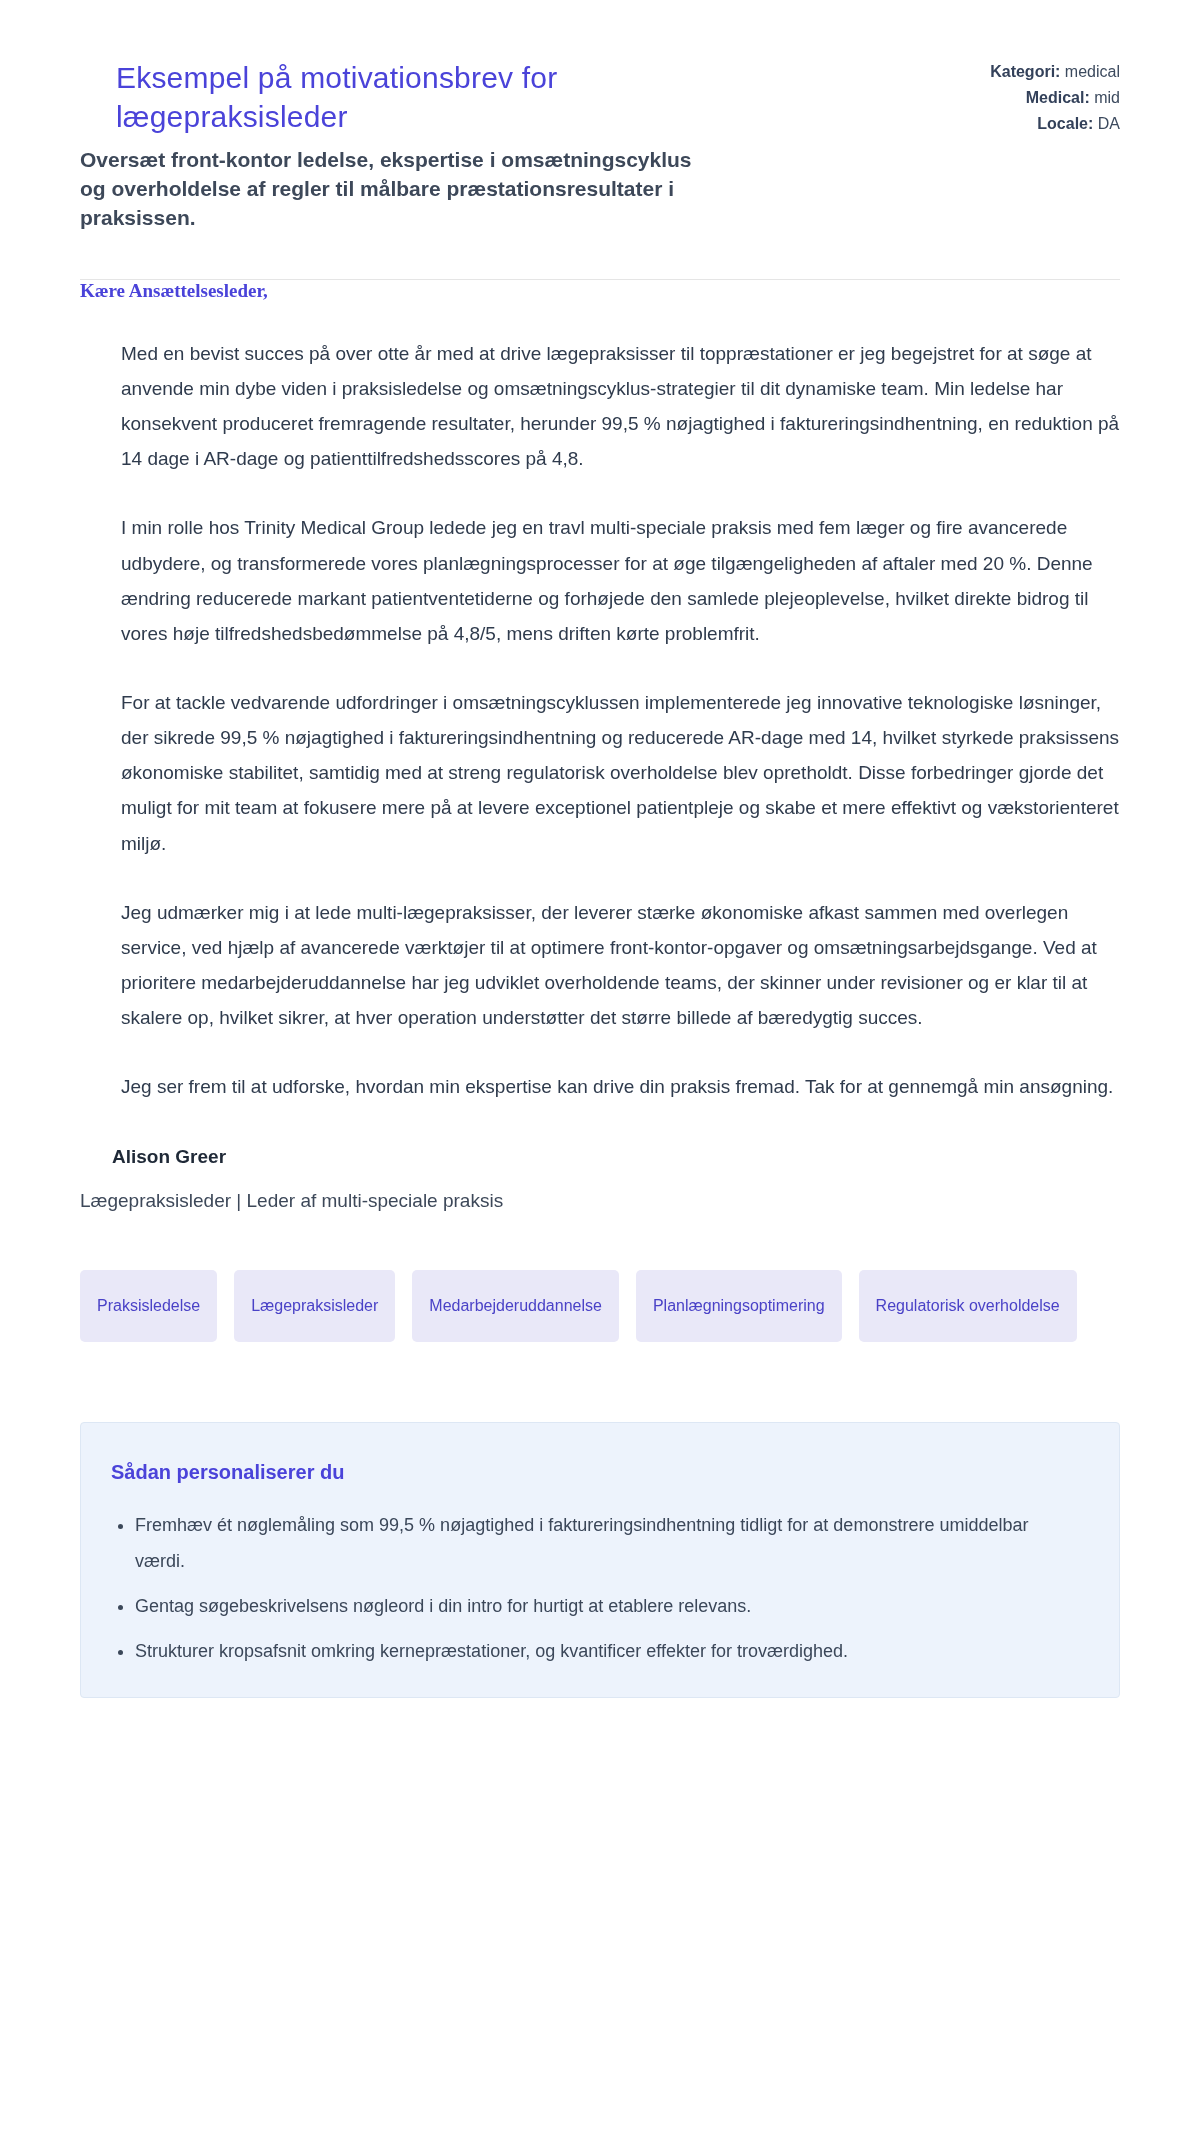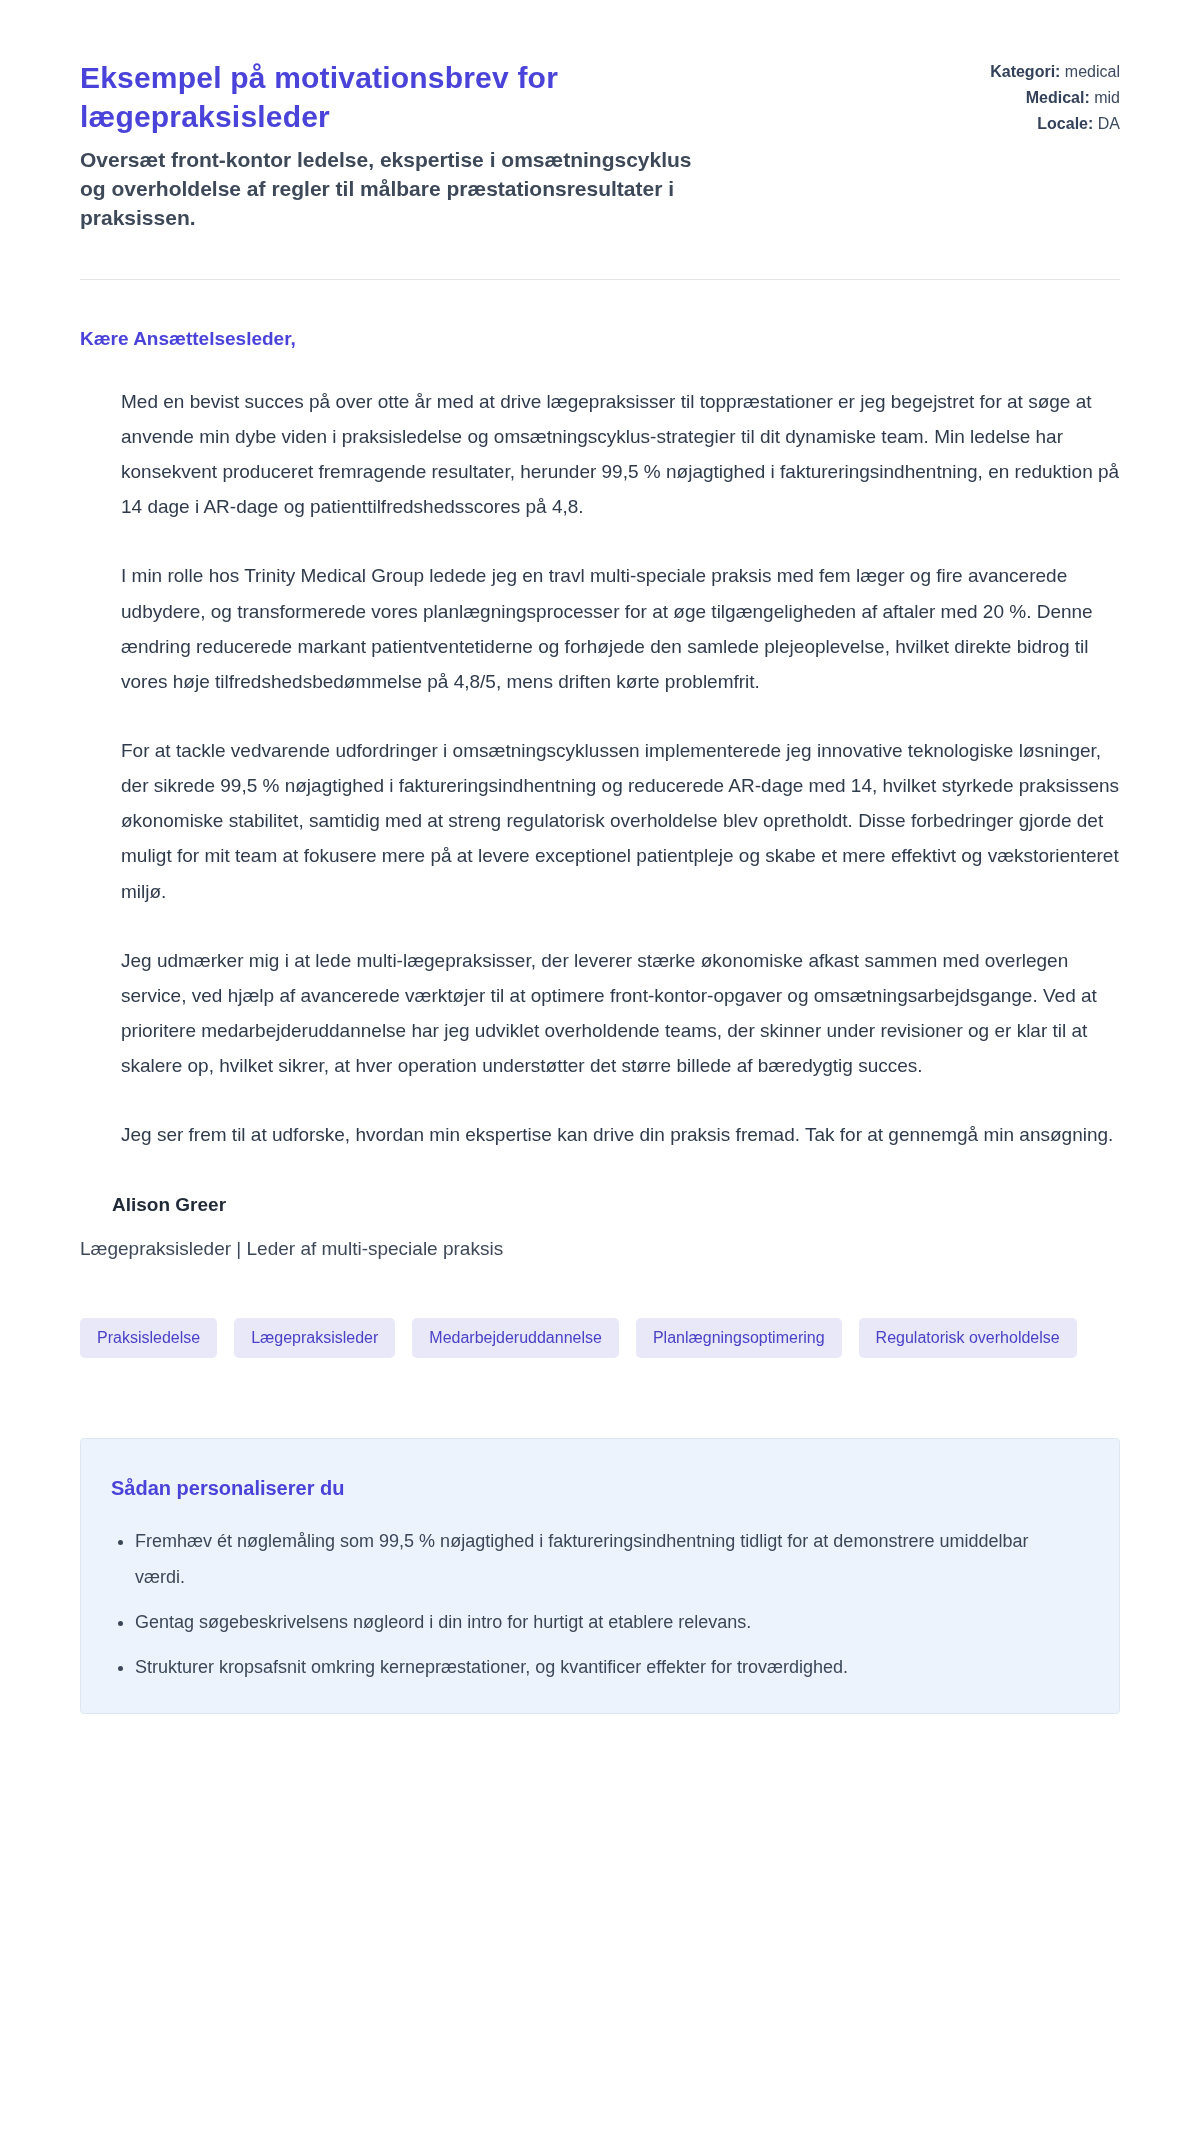--- a/index.html
+++ b/index.html
@@ -11,24 +11,25 @@
     font-family: "Liberation Sans", "DejaVu Sans", sans-serif;
     color: #2f3b4d;
   }
   .container { padding: 58px 80px 72px 80px; }
 
   
   .header { display: flex; justify-content: space-between; gap: 40px; }
   .header-left { max-width: 640px; }
   .page-title {
     font-size: 30px;
-    font-weight: 700;
+    font-weight: 400;
     line-height: 1.3;
     color: var(--accent);
     letter-spacing: 0.2px;
+    margin-left: 36px;
   }
   .page-subtitle {
     margin-top: 10px;
     font-size: 21px;
     font-weight: 700;
     line-height: 1.38;
     color: #3d4859;
   }
   .meta {
     flex: 0 0 auto;
@@ -43,24 +44,24 @@
   .meta .lbl { font-weight: 700; color: #33415a; }
 
   .divider {
     border: none;
     border-top: 1px solid #e5e5e5;
     margin-top: 46px;
   }
 
   
   .salutation {
-    margin-top: 48px;
     font-size: 19px;
     font-weight: 700;
     color: var(--accent);
+    font-family: Liberation Serif, serif;
   }
   .letter-body { margin-top: 34px; margin-left: 41px; }
   .letter-body p {
     font-size: 19px;
     line-height: 1.85;
     color: #2f3b4d;
     margin-bottom: 34px;
     max-width: 1040px;
   }
   .signature { margin-top: 42px; }
@@ -81,21 +82,21 @@
     margin-top: 58px;
     display: flex;
     flex-wrap: wrap;
     gap: 17px;
     max-width: 1040px;
   }
   .tag {
     background: var(--tag-bg);
     color: var(--tag-text);
     font-size: 16px;
-    padding: 11px 17px;
+    padding: 27px 17px;
     border-radius: 5px;
     white-space: nowrap;
   }
 
   
   .tipbox {
     margin-top: 80px;
     background: var(--tip-bg);
     border: 1px solid var(--tip-border);
     border-radius: 4px;

